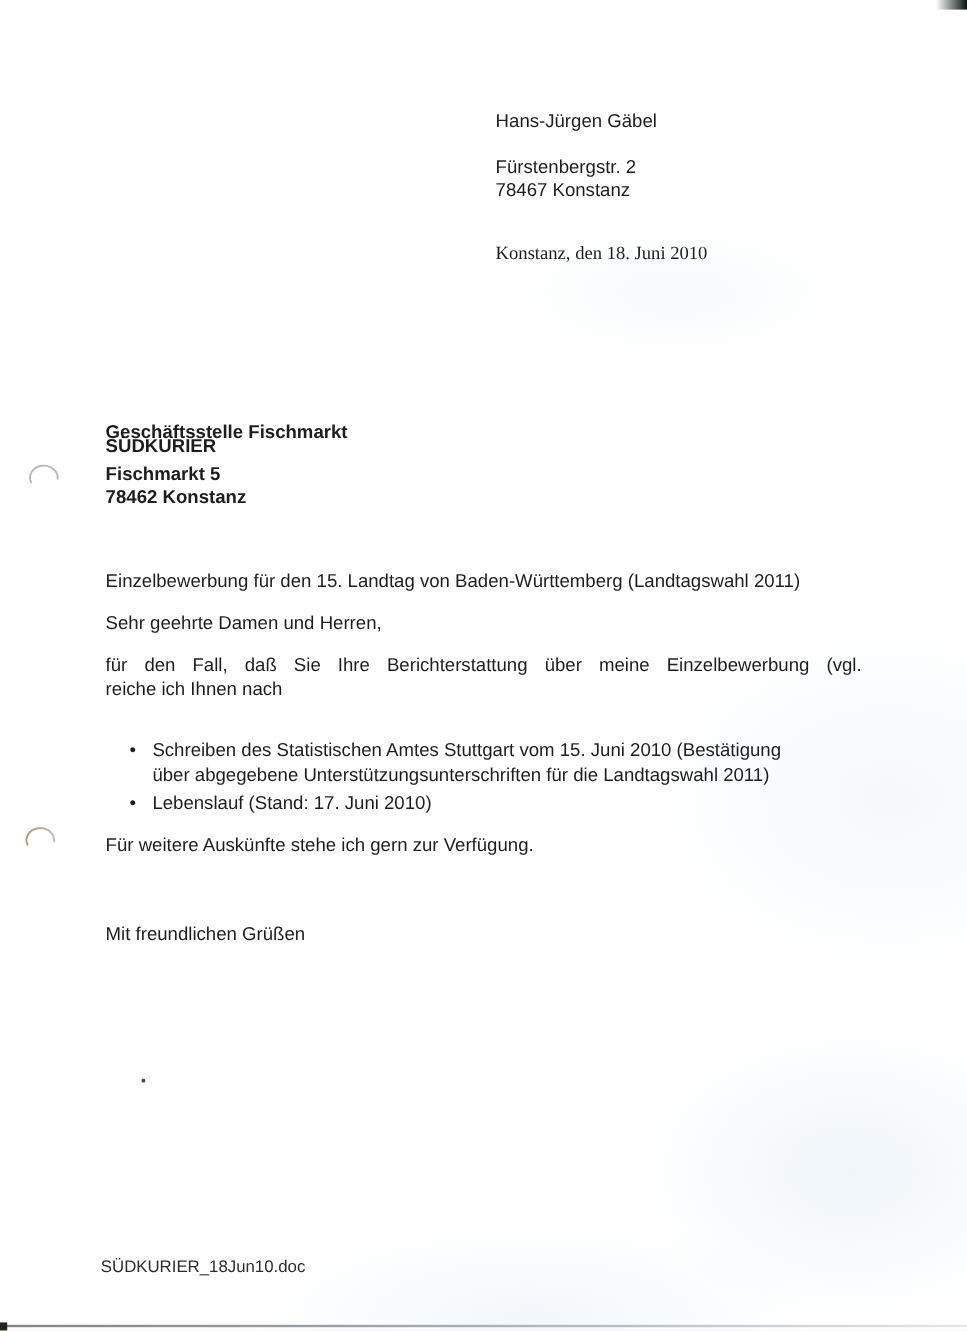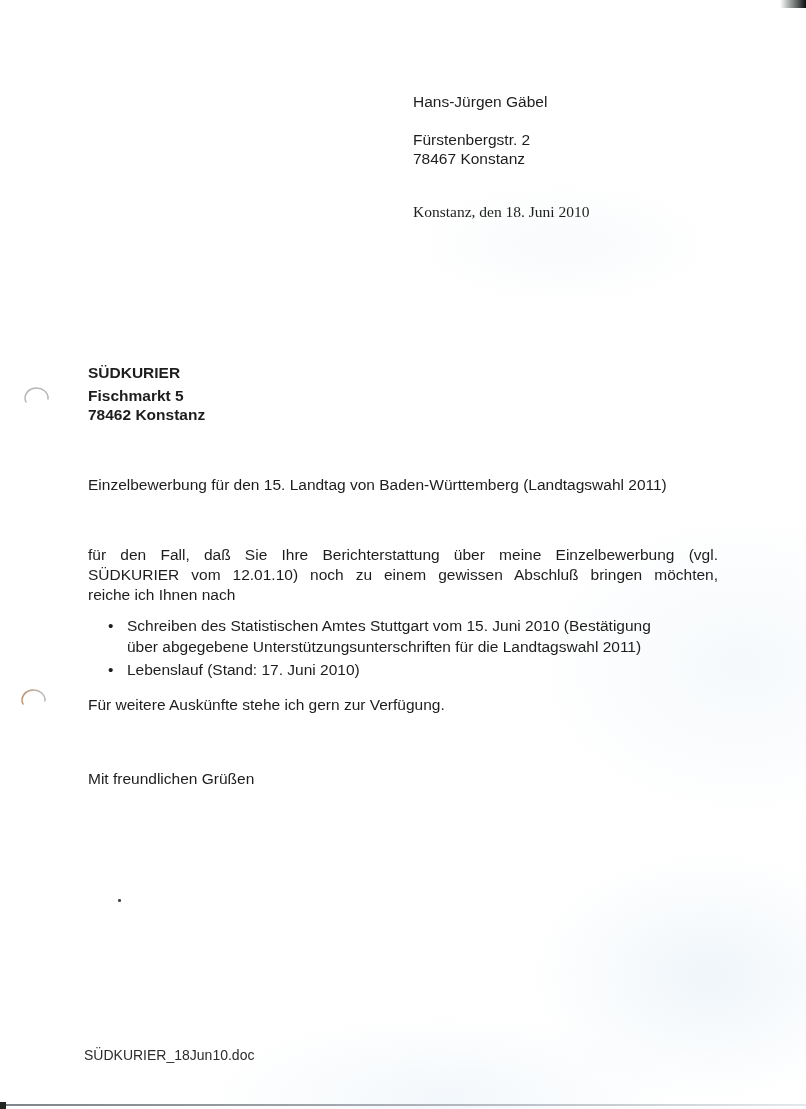--- a/index.html
+++ b/index.html
@@ -130,29 +130,30 @@
   </svg>
 
   <div class="abs sender-name">Hans-Jürgen Gäbel</div>
   <div class="abs sender-addr">
     <div>Fürstenbergstr. 2</div>
     <div>78467 Konstanz</div>
   </div>
   <div class="abs dateline">Konstanz, den 18. Juni 2010</div>
 
   <div class="abs recipient rcpt-1">SÜDKURIER</div>
+  <div class="abs recipient rcpt-2">Geschäftsstelle Fischmarkt</div>
   <div class="abs recipient rcpt-3">Fischmarkt 5</div>
   <div class="abs recipient rcpt-4">78462 Konstanz</div>
 
   <div class="abs subject">Einzelbewerbung für den 15. Landtag von Baden-Württemberg (Landtagswahl 2011)</div>
 
+  <div class="abs salutation">Sehr geehrte Damen und Herren,</div>
 
   <div class="abs body-par">
     <div class="ln jfy">für den Fall, daß Sie Ihre Berichterstattung über meine Einzelbewerbung (vgl.</div>
-    <div class="ln jfy">SÜDKURIER vom 12.01.10) noch zu einem gewissen Abschluß bringen möchten,</div>
     <div class="ln">reiche ich Ihnen nach</div>
   </div>
 
   <div class="abs enclosures">
     <div class="enc-row">
       <span class="enc-bullet">•</span>
       <span class="enc-text">
         <span>Schreiben des Statistischen Amtes Stuttgart vom 15. Juni 2010 (Bestätigung</span><br>
         <span>über abgegebene Unterstützungsunterschriften für die Landtagswahl 2011)</span>
       </span>

